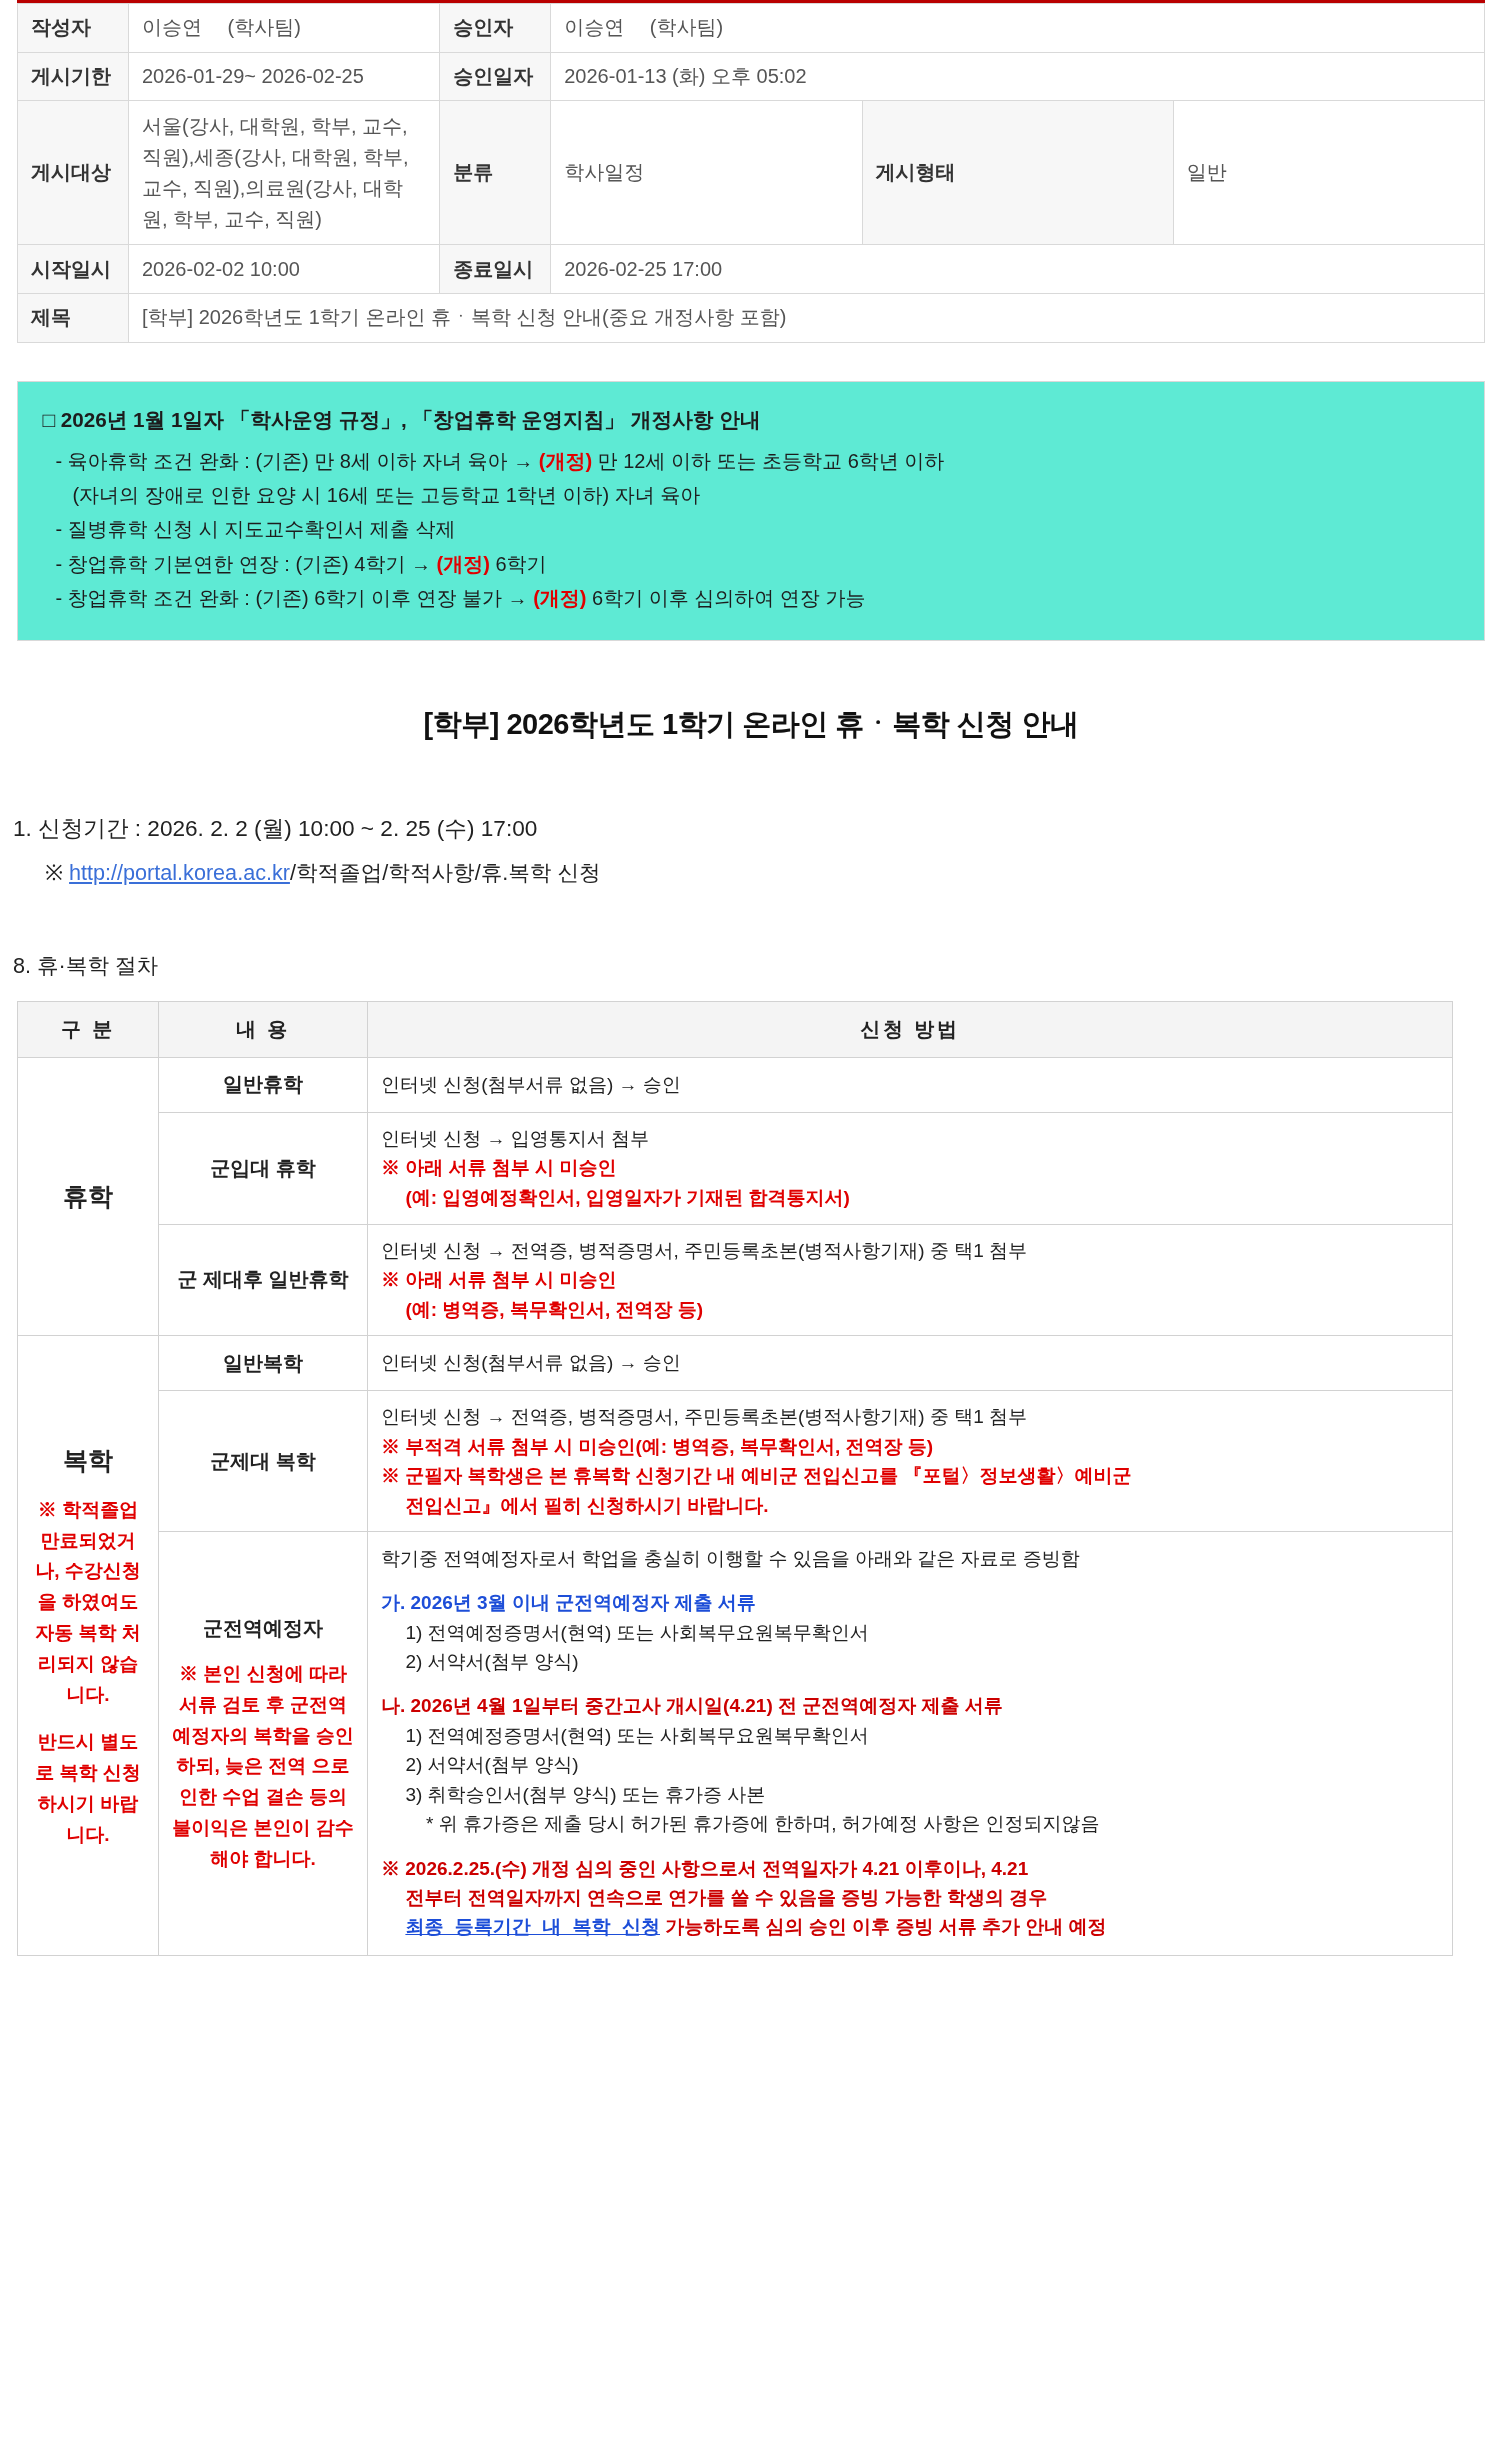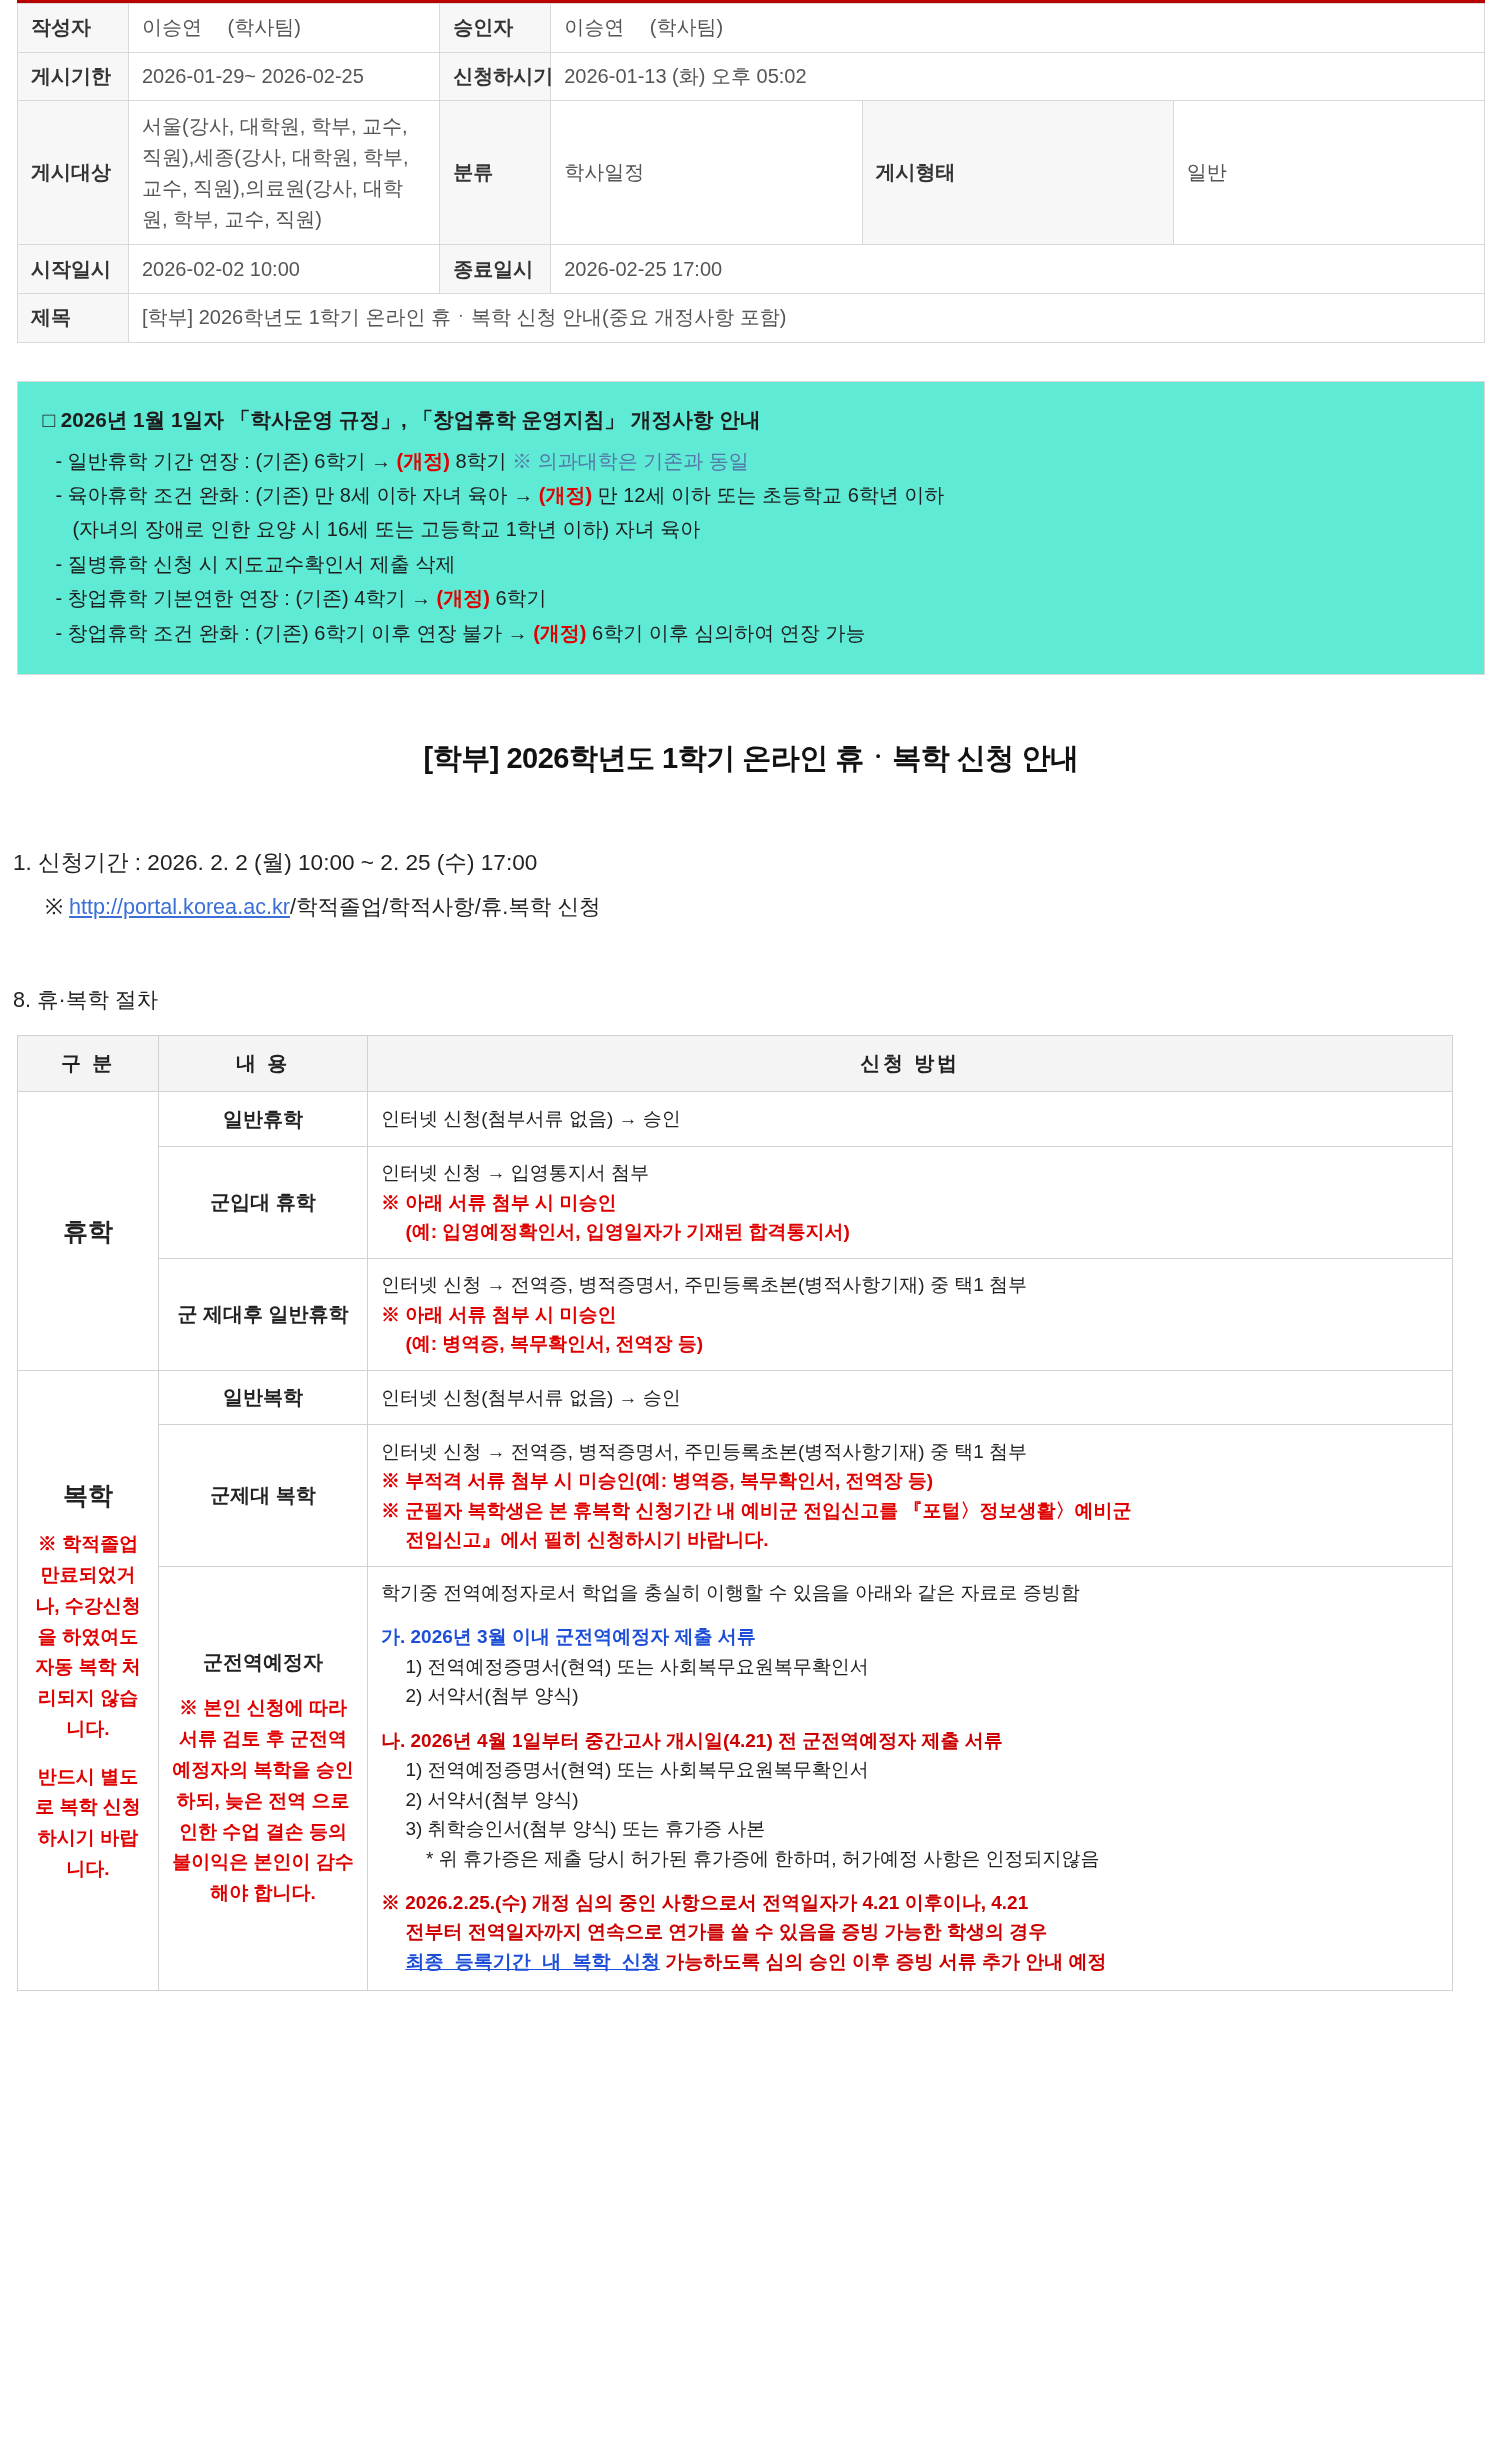--- a/index.html
+++ b/index.html
@@ -131,21 +131,21 @@
     <tbody>
         <tr>
       <td class="lbl">작성자</td>
       <td class="val">이승연　 (학사팀)</td>
       <td class="lbl">승인자</td>
       <td class="val" colspan="3">이승연　 (학사팀)</td>
     </tr>
     <tr>
       <td class="lbl">게시기한</td>
       <td class="val">2026-01-29~ 2026-02-25</td>
-      <td class="lbl">신청하시기</td>
+      <td class="lbl">승인일자</td>
       <td class="val" colspan="3">2026-01-13 (화) 오후 05:02</td>
     </tr>
     <tr>
       <td class="lbl">게시대상</td>
       <td class="val" style="width:489px;line-height:1.55;">서울(강사, 대학원, 학부, 교수, 직원),세종(강사, 대학원, 학부, 교수, 직원),의료원(강사, 대학원, 학부, 교수, 직원)</td>
       <td class="lbl">분류</td>
       <td class="val" style="width:216px;">학사일정</td>
       <td class="lbl" style="width:169px;">게시형태</td>
       <td class="val">일반</td>
     </tr>
@@ -157,23 +157,20 @@
     </tr>
     <tr>
       <td class="lbl">제목</td>
       <td class="val" colspan="5">[학부] 2026학년도 1학기 온라인 휴ㆍ복학 신청 안내(중요 개정사항 포함)</td>
     </tr>
   </tbody>
     </table>
 
   <div class="notice">
     <div class="hd">□ 2026년 1월 1일자 「학사운영 규정」, 「창업휴학 운영지침」 개정사항 안내</div>
-    <div class="ln">
-      <span>- 일반휴학 기간 연장 : (기존) 6학기 → </span><span class="red">(개정)</span><span> 8학기 </span><span class="bluegray">※ 의과대학은 기존과 동일</span>
-    </div>
     <div class="ln">
       <span>- 육아휴학 조건 완화 : (기존) 만 8세 이하 자녀 육아 → </span><span class="red">(개정)</span><span> 만 12세 이하 또는 초등학교 6학년 이하</span>
     </div>
     <div class="ln indent">(자녀의 장애로 인한 요양 시 16세 또는 고등학교 1학년 이하) 자녀 육아</div>
     <div class="ln">- 질병휴학 신청 시 지도교수확인서 제출 삭제</div>
     <div class="ln">
       <span>- 창업휴학 기본연한 연장 : (기존) 4학기 → </span><span class="red">(개정)</span><span> 6학기</span>
     </div>
     <div class="ln">
       <span>- 창업휴학 조건 완화 : (기존) 6학기 이후 연장 불가 → </span><span class="red">(개정)</span><span> 6학기 이후 심의하여 연장 가능</span>

